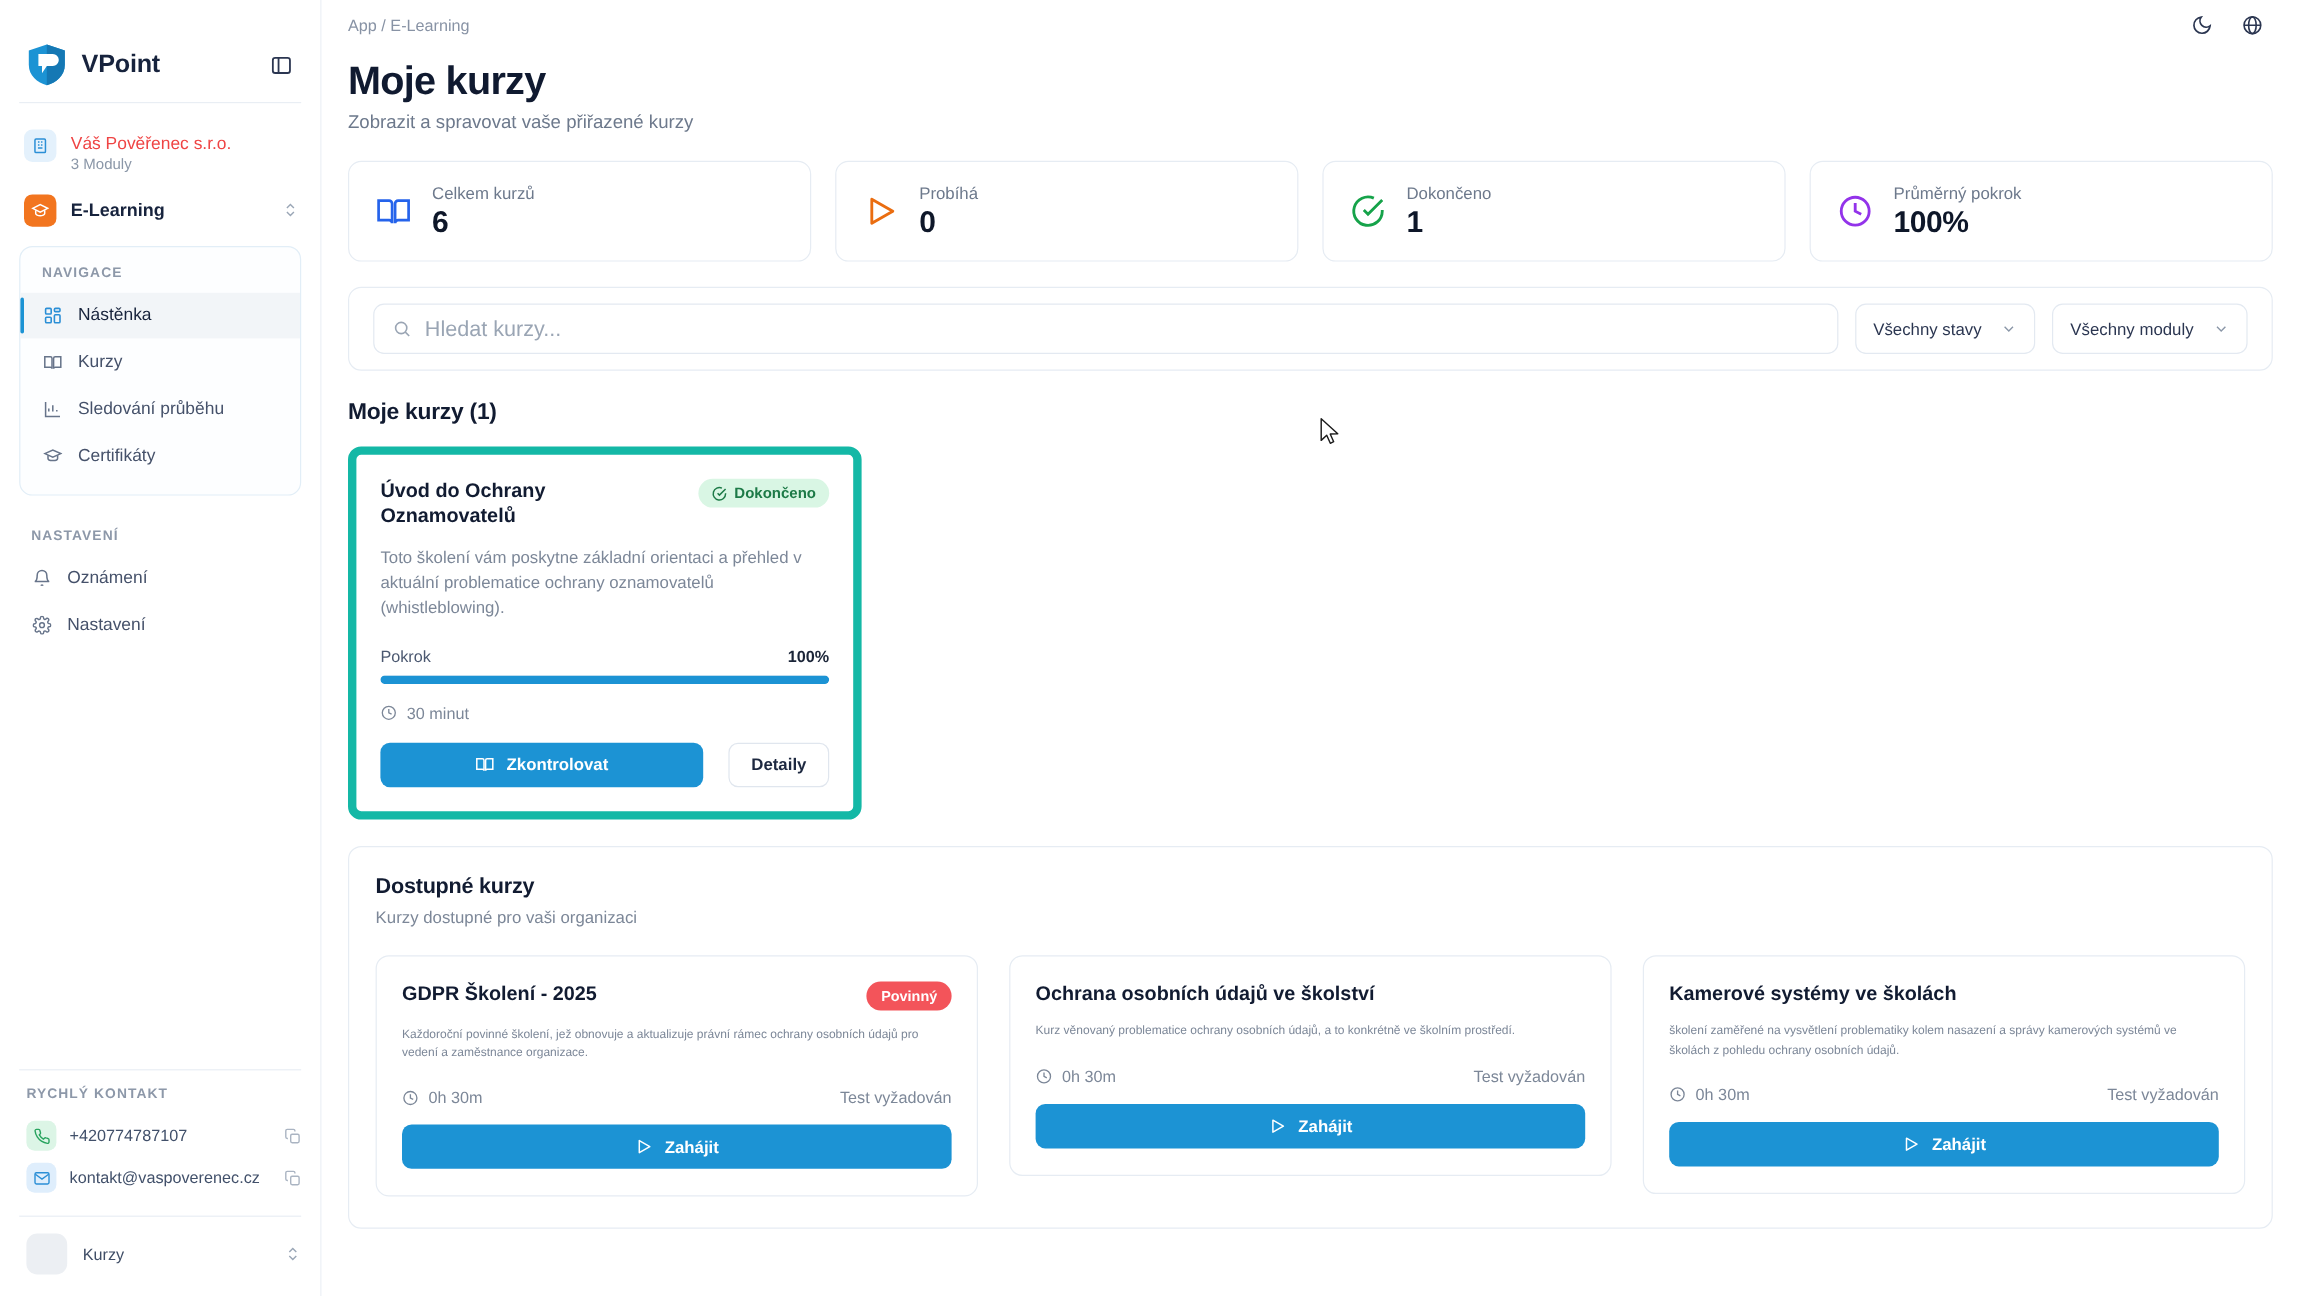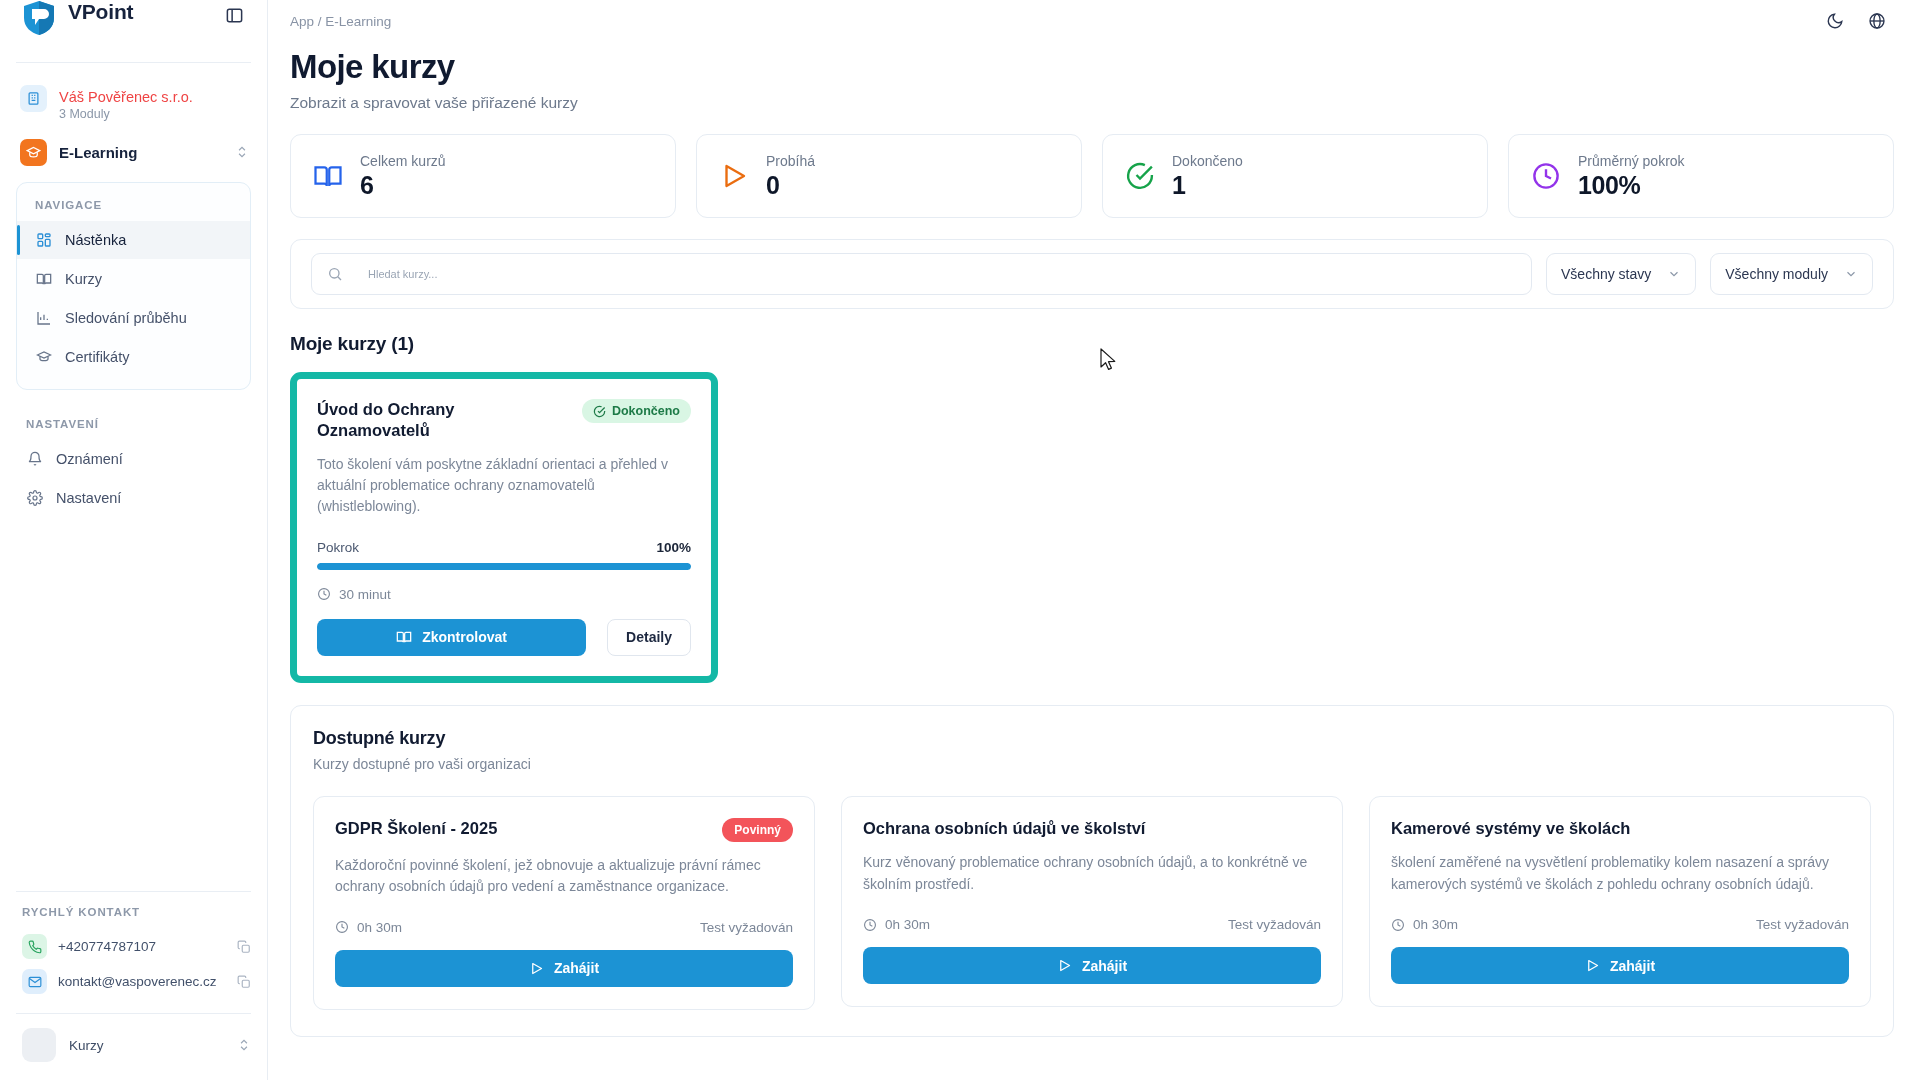--- a/index.html
+++ b/index.html
@@ -14,22 +14,22 @@
 
   
   .sidebar {
     width: 268px; min-width: 268px; height: 1080px;
     background: #ffffff;
     border-right: 1px solid #e8edf3;
     display: flex; flex-direction: column;
     position: relative;
   }
   .brand-row {
-    height: 62px; display: flex; 
-    padding: 0 18px 0 22px; gap: 12px;
+    height: 62px; display: flex; align-items: center;
+    padding: 0 18px 0 22px; gap: 12px; margin-top: 23px;
   }
   .brand-logo { width: 34px; height: 36px; flex: 0 0 auto; }
   .brand-name {
     font-size: 21px; font-weight: bold; letter-spacing: -.2px;
     color: #17233d; flex: 1;
   }
   .panel-toggle {
     width: 30px; height: 30px; display: flex; align-items: center; justify-content: center;
     cursor: pointer; color: #2b3651;
   }
@@ -157,22 +157,22 @@
     height: 70px; display: flex; align-items: center; gap: 14px;
     padding: 0 20px;
   }
   .search-box {
     flex: 1; height: 42px; border: 1px solid #e3e9f1; border-radius: 9px;
     display: flex; align-items: center; gap: 11px; padding: 0 15px;
     background: #fff;
   }
   .search-box .sico { color: #9aa5b4; display: flex; }
   .search-box input {
-    border: none; outline: none; flex: 1; font-size: 11px;
-    font-family: "Liberation Sans", sans-serif; color: #2b3651; background: transparent; margin-left: 14px;
+    border: none; outline: none; flex: 1; font-size: 18px;
+    font-family: "Liberation Sans", sans-serif; color: #2b3651; background: transparent;
   }
   .search-box input::placeholder { color: #9aa5b4; }
   .select-box {
     height: 42px; border: 1px solid #e3e9f1; border-radius: 9px;
     display: flex; align-items: center; gap: 16px; padding: 0 14px;
     font-size: 14px; color: #2b3651; cursor: pointer; background: #fff;
   }
   .select-box .cico { color: #8b97a8; display: flex; }
 
   .section-h {
@@ -228,21 +228,21 @@
   .avail-card {
     flex: 1; border: 1px solid #e6ecf3; border-radius: 11px; background: #fff;
     padding: 21px 21px 22px 21px; display: flex; flex-direction: column;
   }
   .ac-top { display: flex; align-items: flex-start; gap: 12px; }
   .ac-title { font-size: 16.5px; font-weight: bold; color: #111b31; flex: 1; line-height: 1.3; }
   .badge-req {
     background: #f3545a; color: #fff; font-size: 12px; font-weight: bold;
     border-radius: 999px; padding: 5px 12px; white-space: nowrap; flex: 0 0 auto;
   }
-  .ac-desc { font-size: 14px; color: #7c8798; line-height: 1.54; margin-top: 13px; }
+  .ac-desc { font-size: 10px; color: #7c8798; line-height: 1.54; margin-top: 13px; }
   .ac-meta {
     display: flex; align-items: center; justify-content: space-between;
     margin-top: 22px; font-size: 13.5px; color: #7c8798;
   }
   .ac-dur { display: flex; align-items: center; gap: 8px; }
   .ac-btn {
     margin-top: 15px; height: 37px; border-radius: 8px; background: #1c93d4;
     color: #fff; font-size: 14px; font-weight: bold;
     display: flex; align-items: center; justify-content: center; gap: 10px;
     cursor: pointer; border: none; font-family: "Liberation Sans", sans-serif;

